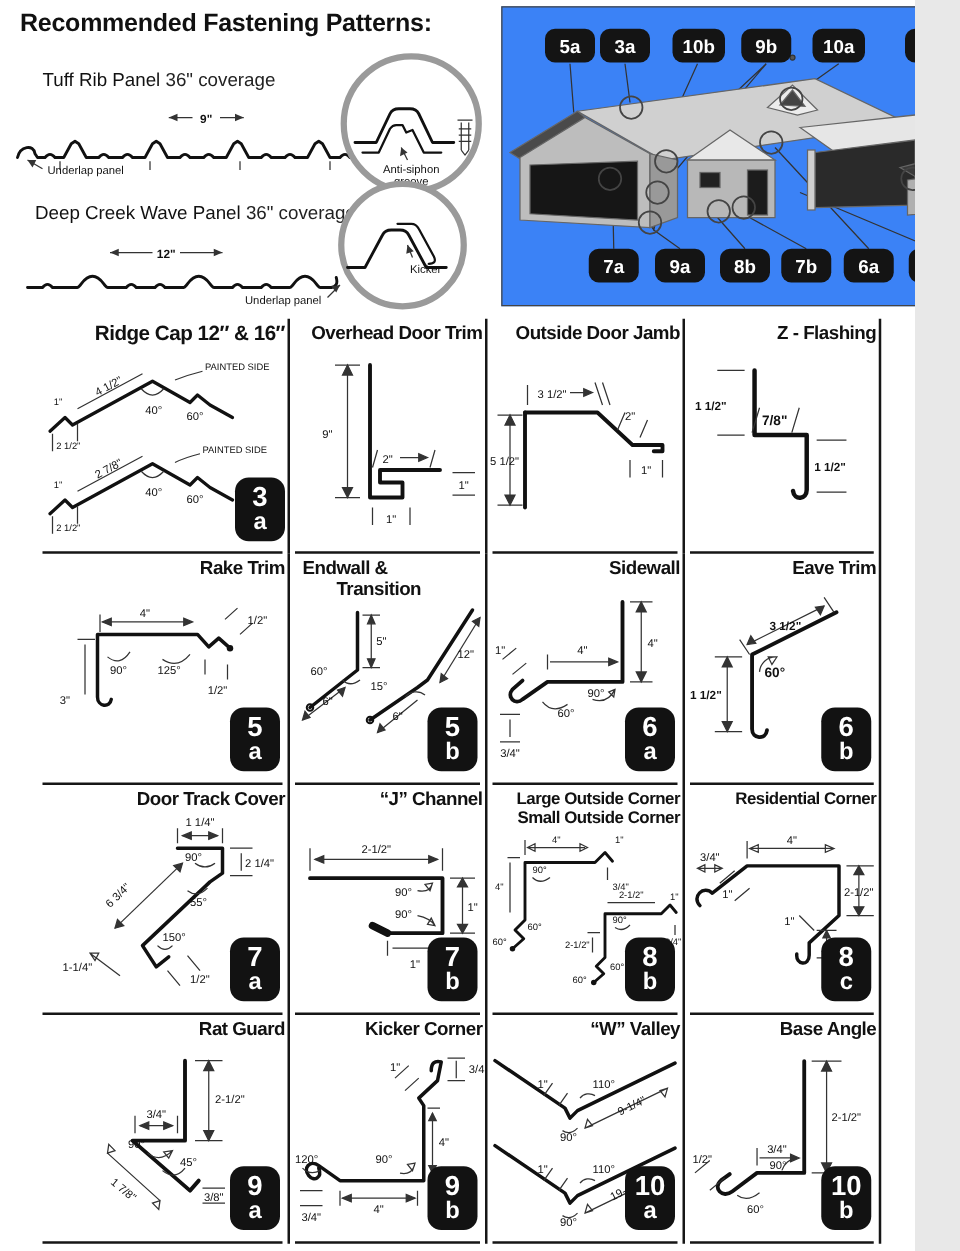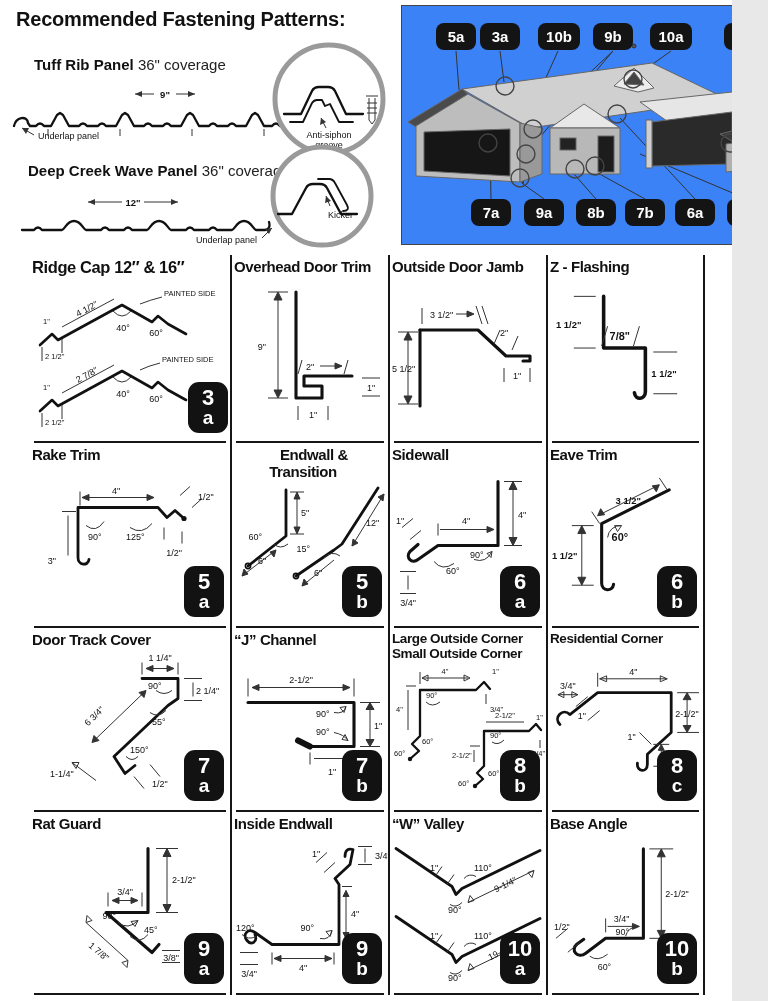--- a/index.html
+++ b/index.html
@@ -1,31 +1,31 @@
 <!DOCTYPE html>
 <html><head>
 <meta charset="utf-8">
 <style>
   html,body{margin:0;padding:0;background:#e8e8e8}
   #page{position:relative;width:732px;height:1001px;background:#fff;overflow:hidden;
         font-family:"Liberation Sans",sans-serif;color:#111}
   .abs{position:absolute}
   .heading{position:absolute;left:16px;top:8px;font-size:20px;font-weight:bold;letter-spacing:-.2px}
   .panel-label{position:absolute;font-size:15px;white-space:nowrap}
-  .panel-label b{font-weight:bold}
+  .panel-label b{font-weight:normal}
   .panel-label span{font-weight:normal;color:#222}
   .house-box{position:absolute;left:401px;top:5px;width:381px;height:238px;border:1.5px solid #444;background:#3b82f6}
   
   .grid{position:absolute;left:30px;top:255px;width:673px;display:grid;
         grid-template-columns:202px 158px 158px 155px;grid-template-rows:188px 185px 184px 183px;
         border-right:2px solid #161616}
   .cell{position:relative;border-right:2px solid #161616;padding-top:3px;box-sizing:border-box}
   .cell.lastcol{border-right:none}
   .cell::after{content:"";position:absolute;left:4px;right:4px;bottom:0;height:2.4px;background:#161616}
-  .cell-title{text-align:left;font-weight:bold;font-size:15px;letter-spacing:-.4px;line-height:1.05;margin:1px 2px 0}
+  .cell-title{text-align:right;font-weight:bold;font-size:15px;letter-spacing:-.4px;line-height:1.05;margin:1px 2px 0}
   .cell-title.big{font-size:16.5px}
   .cell-title.sm{font-size:13.5px}
   .cell svg{display:block;width:100%}
   .badge{position:absolute;right:6px;bottom:11px;min-width:34px;background:#121212;border-radius:11px;
          color:#fff;display:flex;flex-direction:column;align-items:center;justify-content:center;
          font-weight:bold;line-height:.95;padding:6px 3px}
   .badge .n{font-size:22px}.badge .l{font-size:19px}
   
   .pf{fill:none;stroke:#111;stroke-width:3.1;stroke-linecap:round;stroke-linejoin:round}
   .pf2{fill:none;stroke:#111;stroke-width:2.3;stroke-linecap:round;stroke-linejoin:round}
@@ -289,21 +289,21 @@
       <text class="tx mid" x="144" y="90">1/2"</text>
       <text class="tx" x="26" y="98" text-anchor="end">3"</text>
     </svg>
     <div class="badge">
       <span class="n">5</span>
       <span class="l">a</span>
     </div>
   </div>
 
   <div class="cell">
-    <div class="cell-title" style="text-align:center;padding-left:8px">Endwall &amp;</div>
+    <div class="cell-title" style="text-align:left;padding-left:8px">Endwall &amp;</div>
     <div class="cell-title" style="text-align:center;padding-right:14px">Transition</div>
     <svg height="132" viewBox="0 0 156 128">
       <path class="pf" style="stroke-width:2.8" d="M54,8 V54 L16,84"></path>
       <circle cx="16" cy="84" r="2.6" fill="none" stroke="#111" stroke-width="1.6"></circle>
       <path class="pf" style="stroke-width:2.8" d="M146,6 L110,62 L102,68 L64,94"></path>
       <circle cx="64" cy="94" r="2.6" fill="none" stroke="#111" stroke-width="1.6"></circle>
       <g class="dl">
         <path d="M58,10 H72 M58,52 H72 M65,14 V48"></path>
         <path d="M65,10 l-3,7 h6 z M65,52 l-3,-7 h6 z" fill="#333"></path>
         <path d="M42,62 Q48,68 56,62 M10,94 L44,68"></path>
@@ -511,21 +511,21 @@
       <text class="tx" x="58" y="112" transform="rotate(40 58 112)">1 7/8"</text>
       <text class="tx mid" x="141" y="126">3/8"</text>
     </svg>
     <div class="badge">
       <span class="n">9</span>
       <span class="l">a</span>
     </div>
   </div>
 
   <div class="cell">
-    <div class="cell-title">Inside Endwall</div>
+    <div class="cell-title">Kicker Corner</div>
     <svg height="155" viewBox="0 0 156 150">
       <path class="pf" style="stroke-width:2.8" d="M113,22 q0,-9 8,-7 l-3,15 L103,44 L107,50 V110 H40 L23,98 c-7,-5 -13,2 -8,8 c4,5 11,2 8,-6"></path>
       <g class="dl">
         <path d="M84,28 l11,-10 M92,38 l11,-10"></path>
         <path d="M126,12 H140 M126,30 H140 M133,14 V28"></path>
         <path d="M114,56 V104 M110,52 H120"></path>
         <path d="M114,56 l-3,6 h6 z M114,104 l-3,-6 h6 z" fill="#333"></path>
         <path d="M88,104 Q98,106 100,96 M100,96 l-6,1 4,5 z"></path>
         <path d="M10,100 Q16,106 24,102"></path>
         <path d="M8,118 H26 M8,130 H26"></path>

